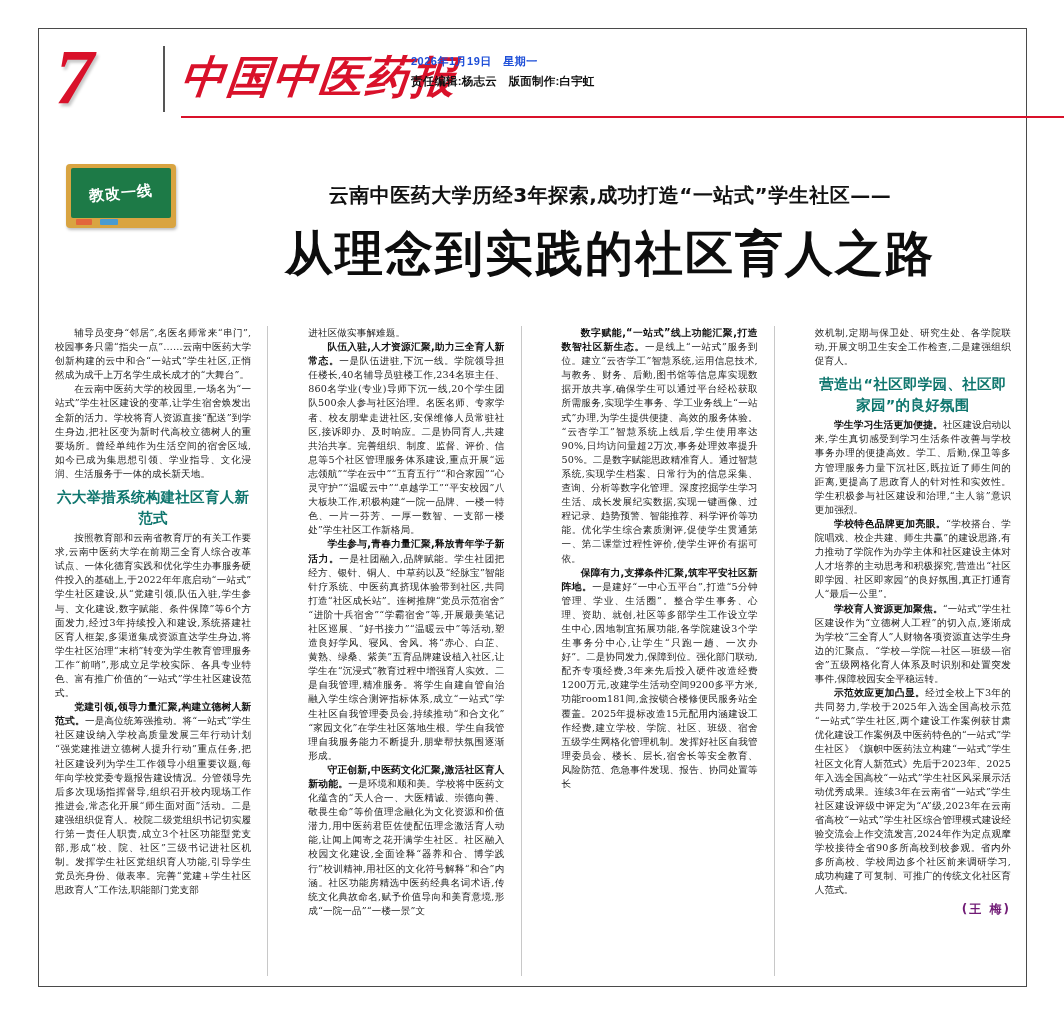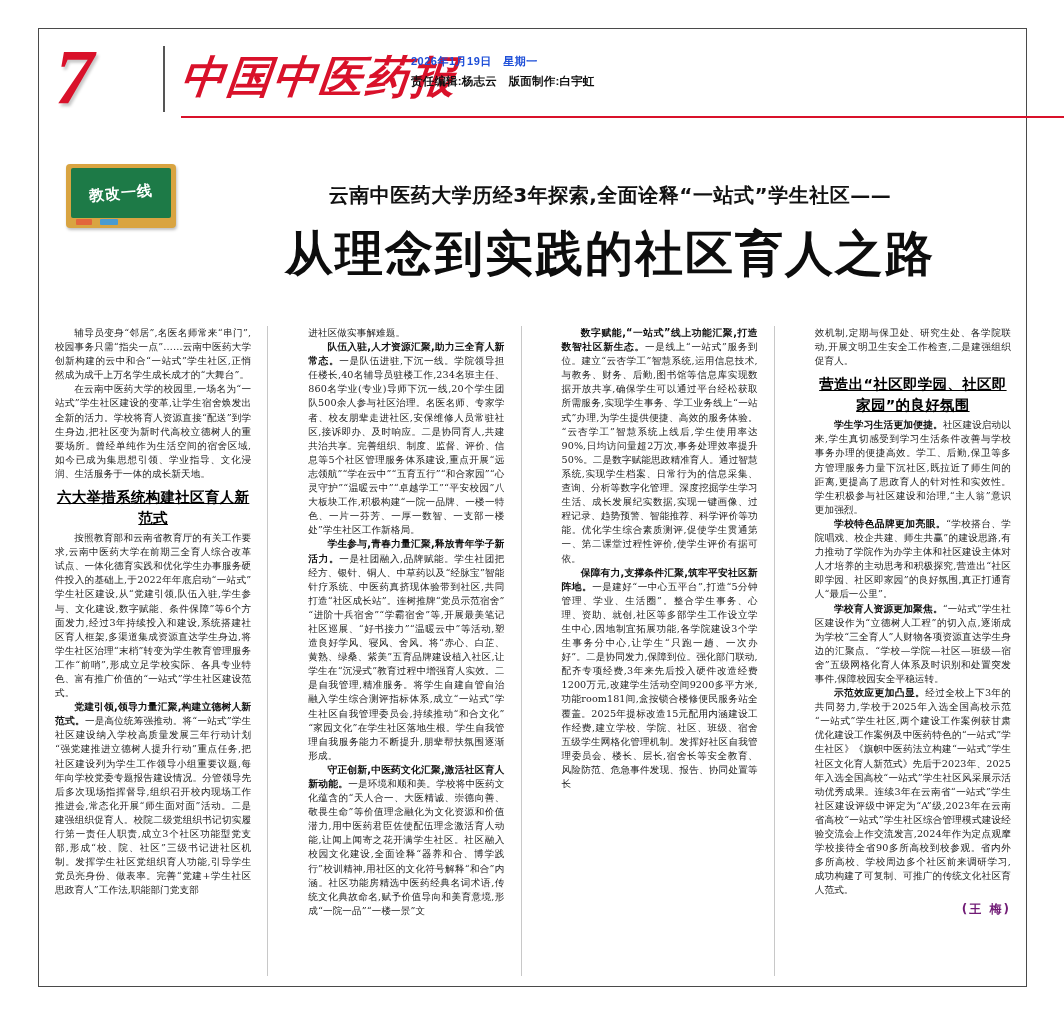--- a/index.html
+++ b/index.html
@@ -229,23 +229,22 @@
   }
   p.body.no-indent { text-indent: 0; }
 
   h2.sec-head {
     margin: 6px 0 2px 0;
     font-family: "DejaVu Sans", "Liberation Sans", sans-serif;
     font-size: 14.5px;
     font-weight: 700;
     line-height: 21px;
     text-align: center;
-    color: #000000;
+    color: #0f766e;
     letter-spacing: 0.3px;
-    text-decoration: underline;
   }
 
   .sub-lead {
     font-family: "DejaVu Sans", "Liberation Sans", sans-serif;
     font-size: 9.8px;
     font-weight: 700;
     color: #111;
     letter-spacing: 0.1px;
   }
 
@@ -284,21 +283,21 @@
     <div class="board-frame">
       <div class="board-face">
         <div class="board-label">教改一线</div>
       </div>
       <div class="board-chalk-red"></div>
       <div class="board-chalk-blue"></div>
     </div>
   </div>
 
   <div id="headline-block">
-    <div class="shoulder-title">云南中医药大学历经3年探索,全面诠释“一站式”学生社区——</div>
+    <div class="shoulder-title">云南中医药大学历经3年探索,成功打造“一站式”学生社区——</div>
     <div class="main-title">从理念到实践的社区育人之路</div>
   </div>
 
   <div id="article">
       <div class="col">
         <p class="body"><span>辅导员变身“邻居”,名医名师常来“串门”,校园事务只需“指尖一点”……云南中医药大学创新构建的云中和合“一站式”学生社区,正悄然成为成千上万名学生成长成才的“大舞台”。</span></p>
         <p class="body"><span>在云南中医药大学的校园里,一场名为“一站式”学生社区建设的变革,让学生宿舍焕发出全新的活力。学校将育人资源直接“配送”到学生身边,把社区变为新时代高校立德树人的重要场所。曾经单纯作为生活空间的宿舍区域,如今已成为集思想引领、学业指导、文化浸润、生活服务于一体的成长新天地。</span></p>
         <h2 class="sec-head">六大举措系统构建社区育人新范式</h2>
         <p class="body"><span>按照教育部和云南省教育厅的有关工作要求,云南中医药大学在前期三全育人综合改革试点、一体化德育实践和优化学生办事服务硬件投入的基础上,于2022年年底启动“一站式”学生社区建设,从“党建引领,队伍入驻,学生参与、文化建设,数字赋能、条件保障”等6个方面发力,经过3年持续投入和建设,系统搭建社区育人框架,多渠道集成资源直达学生身边,将学生社区治理“末梢”转变为学生教育管理服务工作“前哨”,形成立足学校实际、各具专业特色、富有推广价值的“一站式”学生社区建设范式。</span></p>
         <p class="body"><span class="sub-lead">党建引领,领导力量汇聚,构建立德树人新范式。</span><span>一是高位统筹强推动。将“一站式”学生社区建设纳入学校高质量发展三年行动计划“强党建推进立德树人提升行动”重点任务,把社区建设列为学生工作领导小组重要议题,每年向学校党委专题报告建设情况。分管领导先后多次现场指挥督导,组织召开校内现场工作推进会,常态化开展“师生面对面”活动。二是建强组织促育人。校院二级党组织书记切实履行第一责任人职责,成立3个社区功能型党支部,形成“校、院、社区”三级书记进社区机制。发挥学生社区党组织育人功能,引导学生党员亮身份、做表率。完善“党建+学生社区思政育人”工作法,职能部门党支部</span></p>

